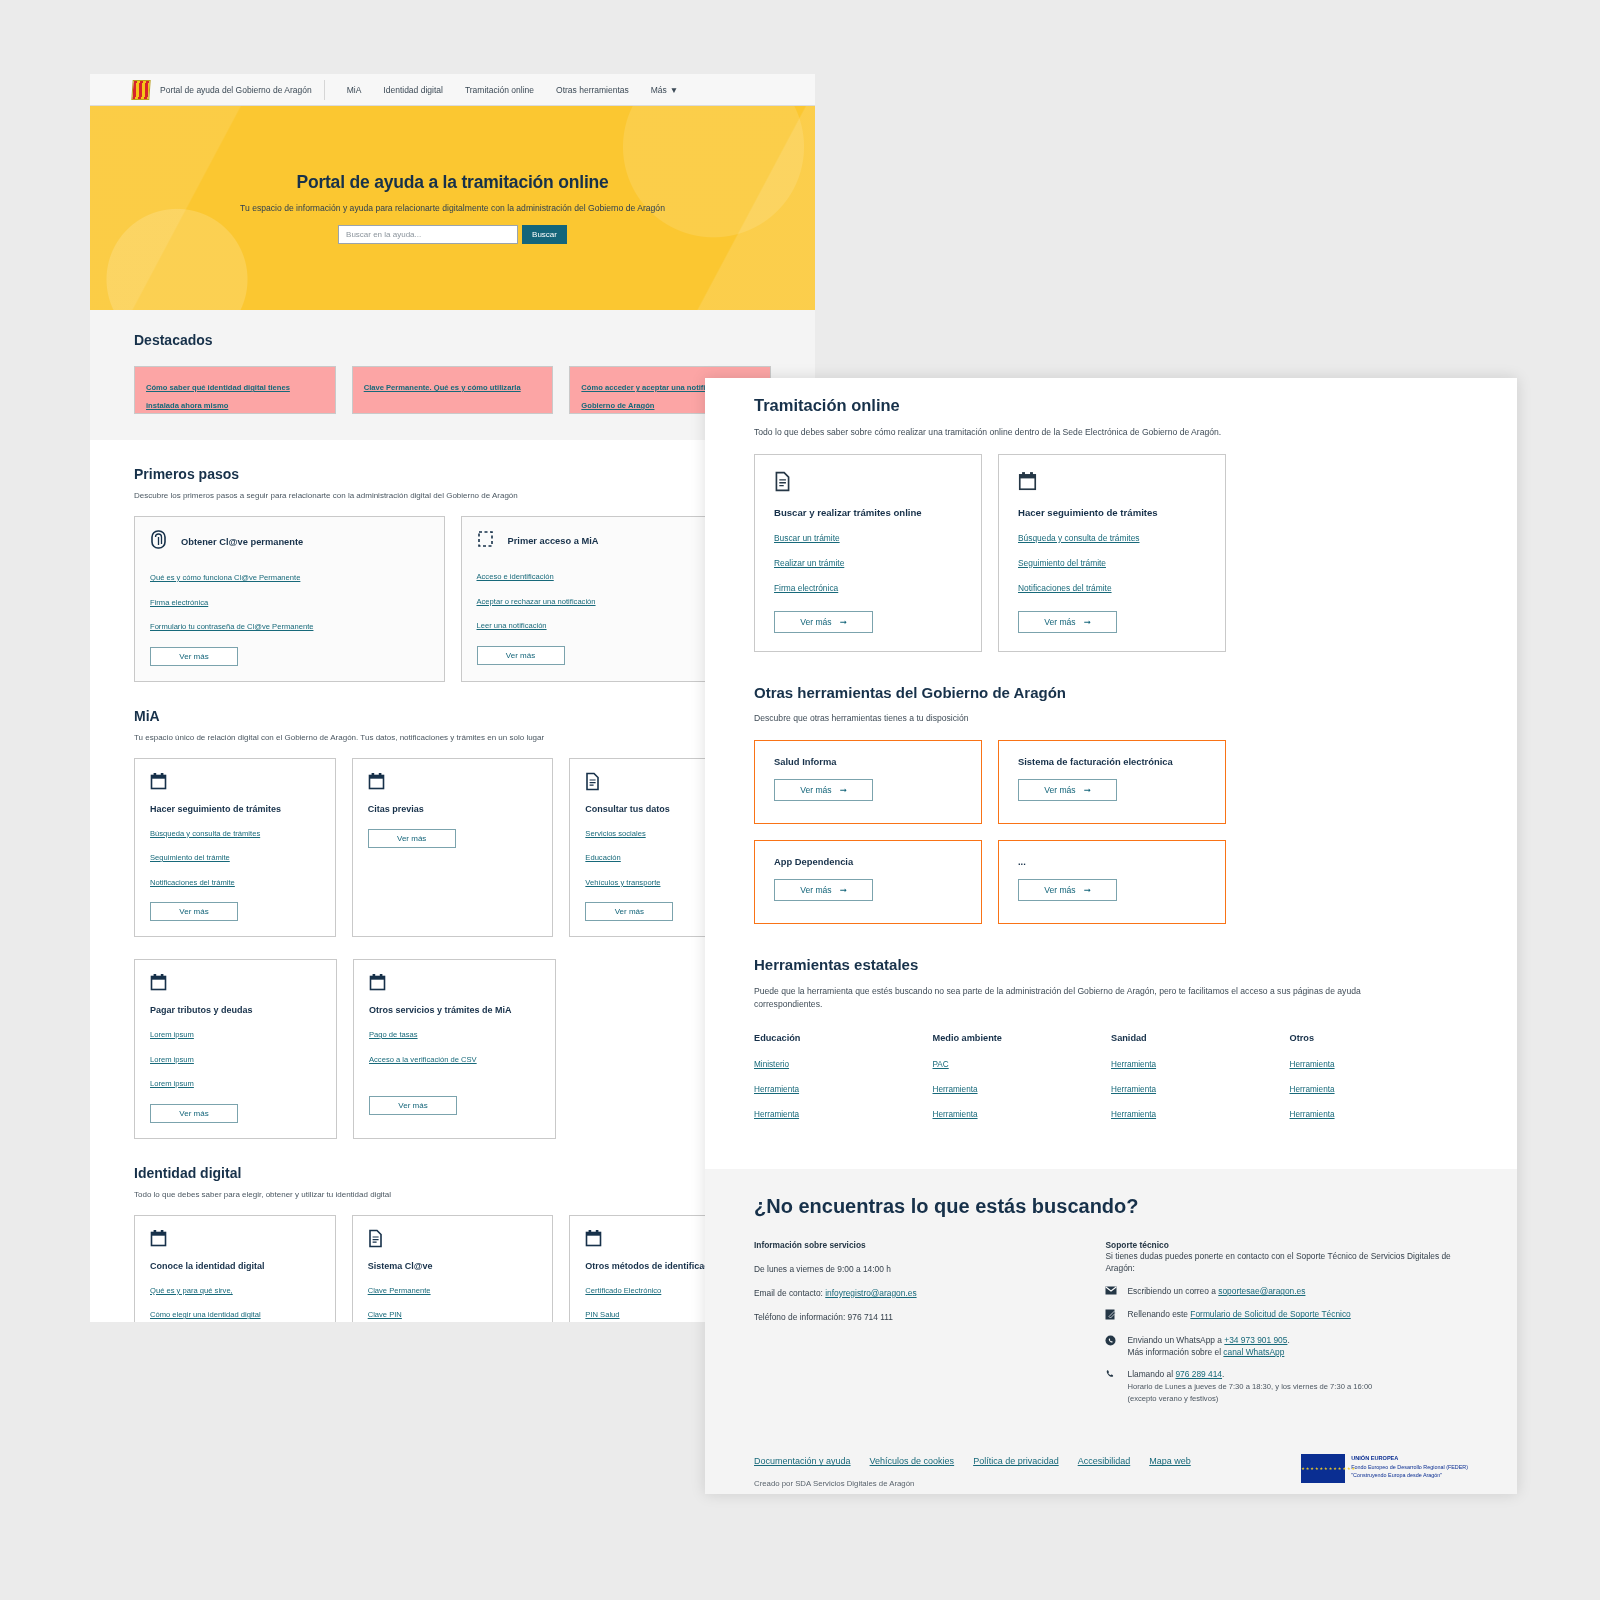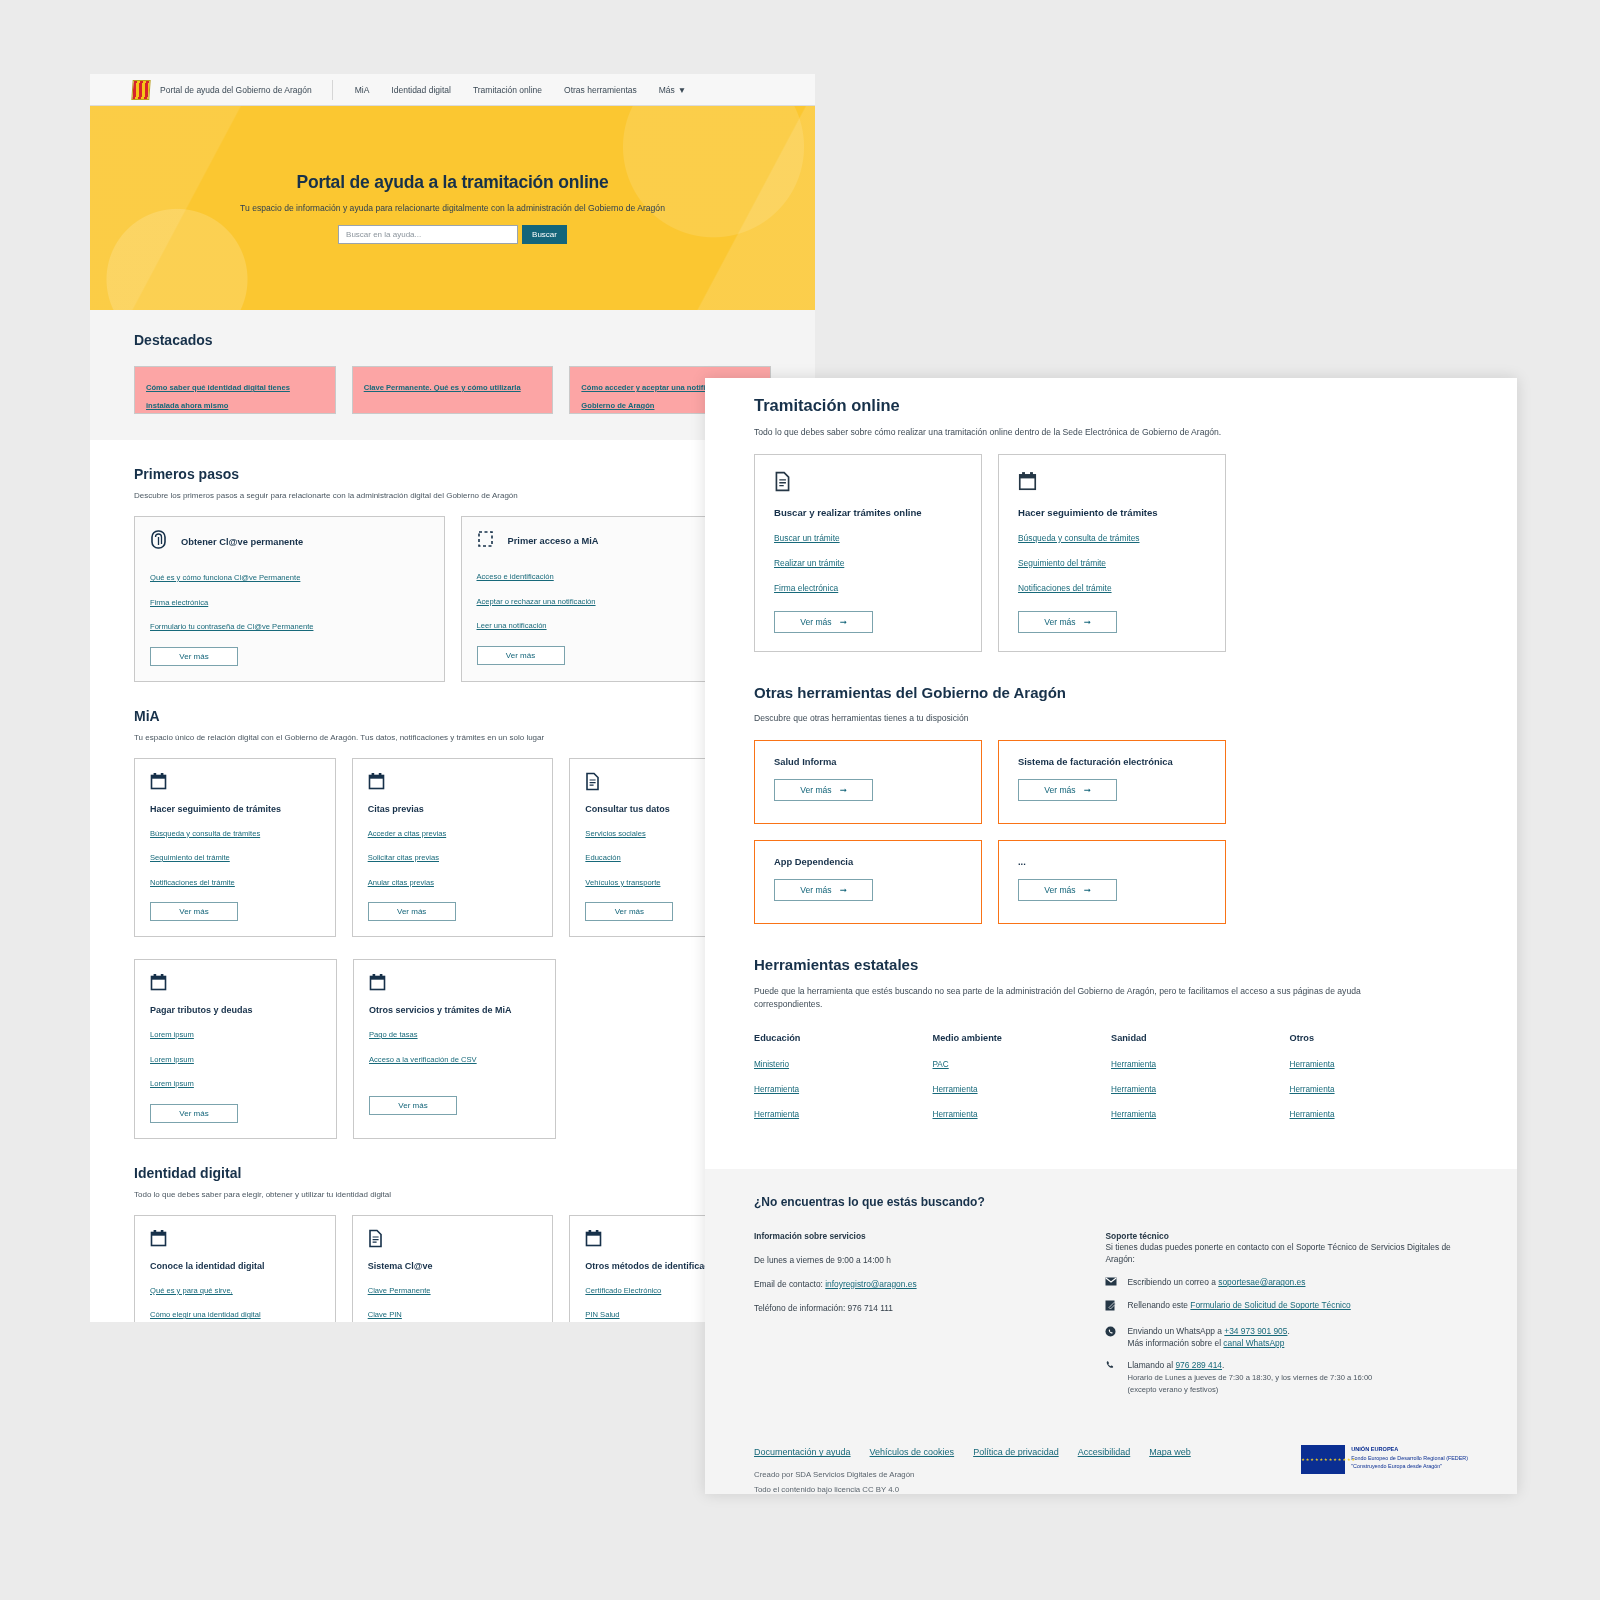--- a/index.html
+++ b/index.html
@@ -19,21 +19,21 @@
     background:#ffffff; overflow:hidden;
   }
   
   .nav{
     height:32px; background:#f7f7f7; border-bottom:1px solid #dcdcdc;
     display:flex; align-items:center; padding-left:42px; gap:0;
   }
   .crest{ width:18px; height:20px; position:relative; overflow:hidden;
     background:repeating-linear-gradient(90deg,#d7242b 0 3px,#f5c518 3px 6px);
     border:1px solid #b8a020; transform:skewX(-4deg);}
-  .nav-brand{ font-size:8.5px; color:#3c4a56; padding:0 20px 0 10px;
+  .nav-brand{ font-size:8.5px; color:#3c4a56; padding:0 12px 0 10px;
     border-right:1px solid #d6d6d6; height:20px; display:flex; align-items:center;}
   .nav-links{ display:flex; align-items:center; gap:22px; padding-left:22px; }
   .nav-links span{ font-size:8.5px; color:#3c4a56; }
   .caret{ font-size:6px; margin-left:3px; }
 
   
   .hero{ height:204px; background:#fbc731; position:relative; overflow:hidden; }
   .hero:before{
     content:""; position:absolute; inset:0;
     background:
@@ -108,21 +108,21 @@
   .toolcard h3{ font-size:9.4px; font-weight:bold; color:#17314a; }
   .toolcard .btn-arrow{ margin-top:12px; }
 
   .statecols{ display:flex; padding-top:22px; }
   .statecol{ width:184px; }
   .statecol h4{ font-size:9.2px; font-weight:bold; color:#17314a; margin-bottom:17px;}
   .statecol a{ font-size:8.2px; display:block; margin-bottom:16px; }
 
   
   .fcontact{ background:#f4f4f4; padding:26px 49px 0; margin-top:34px; }
-  .fcontact h2{ font-size:12px; font-weight:bold; color:#17314a; }
+  .fcontact h2{ font-size:20px; font-weight:bold; color:#17314a; }
   .fcols{ display:flex; padding-top:22px; }
   .fcolL{ width:365px; }
   .fcolL .lbl{ font-size:8.4px; font-weight:bold; margin-bottom:14px; }
   .fcolL p{ font-size:8.4px; color:#333f4a; margin-bottom:14px; }
   .fcolR .lbl{ font-size:8.4px; font-weight:bold; }
   .fcolR .intro{ font-size:8.4px; color:#333f4a; line-height:1.45; margin-bottom:11px;}
   .citem{ display:flex; gap:9px; margin-bottom:10px; font-size:8.4px; color:#333f4a;
     line-height:1.45; }
   .citem .ci{ width:13px; flex:0 0 13px; padding-top:1px; }
   .small2{ font-size:7.6px; color:#4b5660; }
@@ -238,25 +238,20 @@
         <div class="vermas">Ver más</div>
       </div>
       <div class="bcard plain narrow">
         <div class="ico"><svg width="17" height="19" viewBox="0 0 17 19">
               <rect x="1.5" y="3.5" width="14" height="13" fill="none" stroke="#17314a" stroke-width="1.6"></rect>
               <rect x="1.5" y="3.5" width="14" height="3.2" fill="#17314a"></rect>
               <rect x="3.6" y="1" width="2.6" height="3" fill="#17314a"></rect>
               <rect x="10.8" y="1" width="2.6" height="3" fill="#17314a"></rect>
             </svg></div>
         <h3>Citas previas</h3>
-        <ul>
-          <li><a>Acceder a citas previas</a></li>
-          <li><a>Solicitar citas previas</a></li>
-          <li><a>Anular citas previas</a></li>
-        </ul>
         <div class="vermas">Ver más</div>
       </div>
       <div class="bcard plain narrow">
         <div class="ico"><svg width="15" height="19" viewBox="0 0 15 19">
               <path d="M2 1.5h7l4 4v12H2z" fill="none" stroke="#17314a" stroke-width="1.6"></path>
               <path d="M4.6 8h6M4.6 10.6h6M4.6 13.2h4" stroke="#17314a" stroke-width="1.2"></path>
             </svg></div>
         <h3>Consultar tus datos</h3>
         <ul>
           <li><a>Servicios sociales</a></li>

